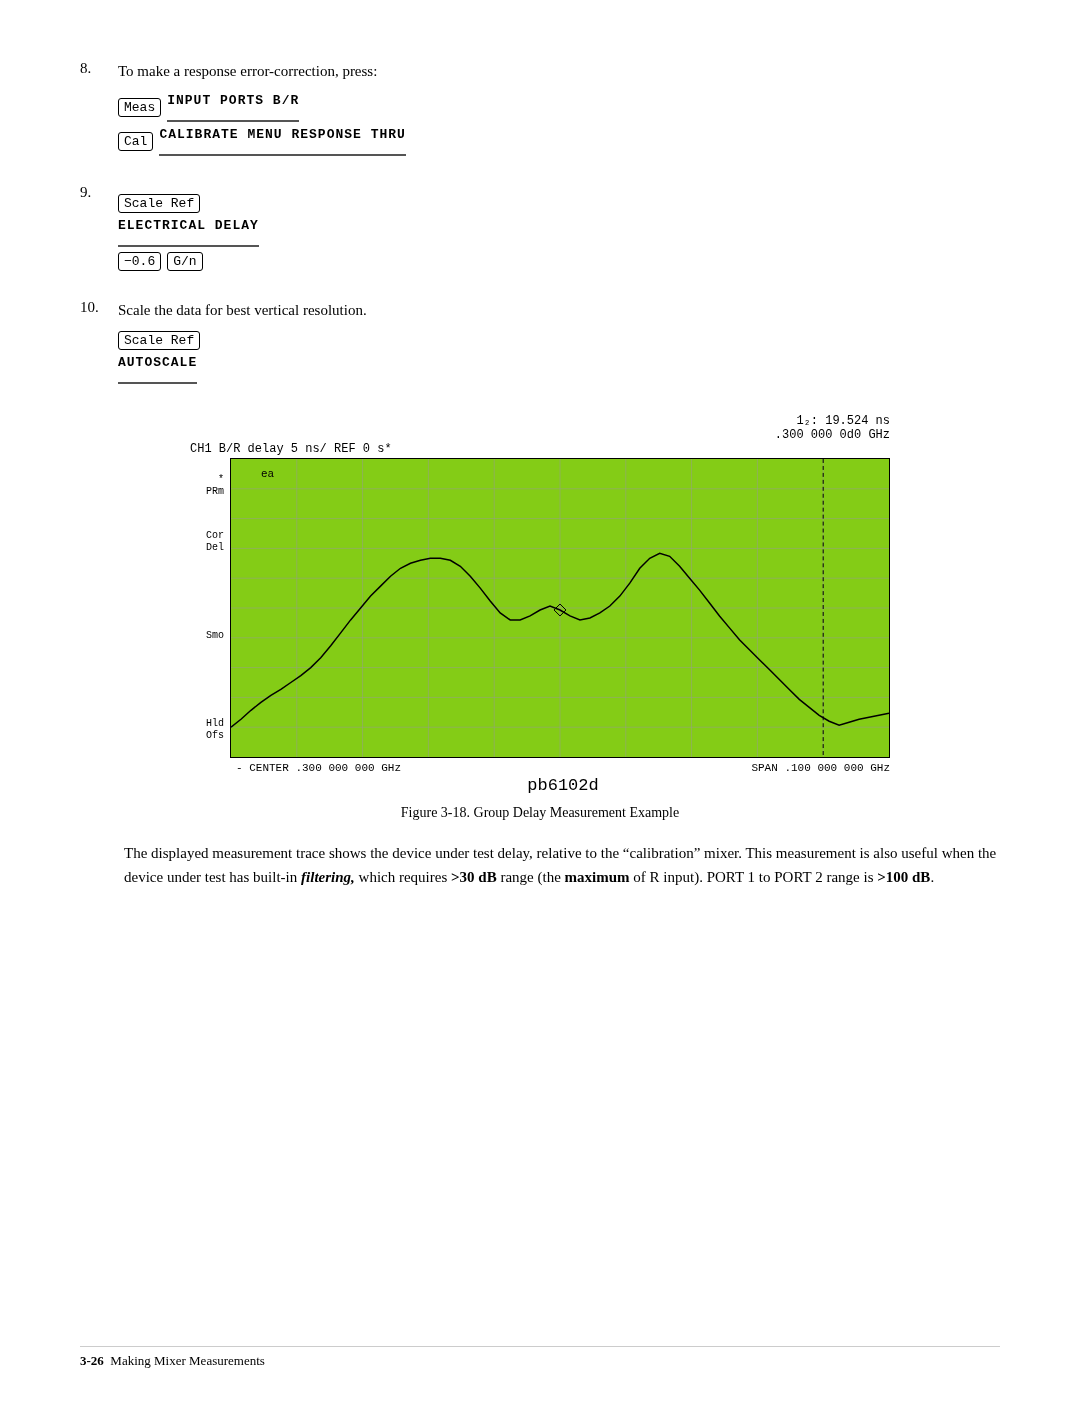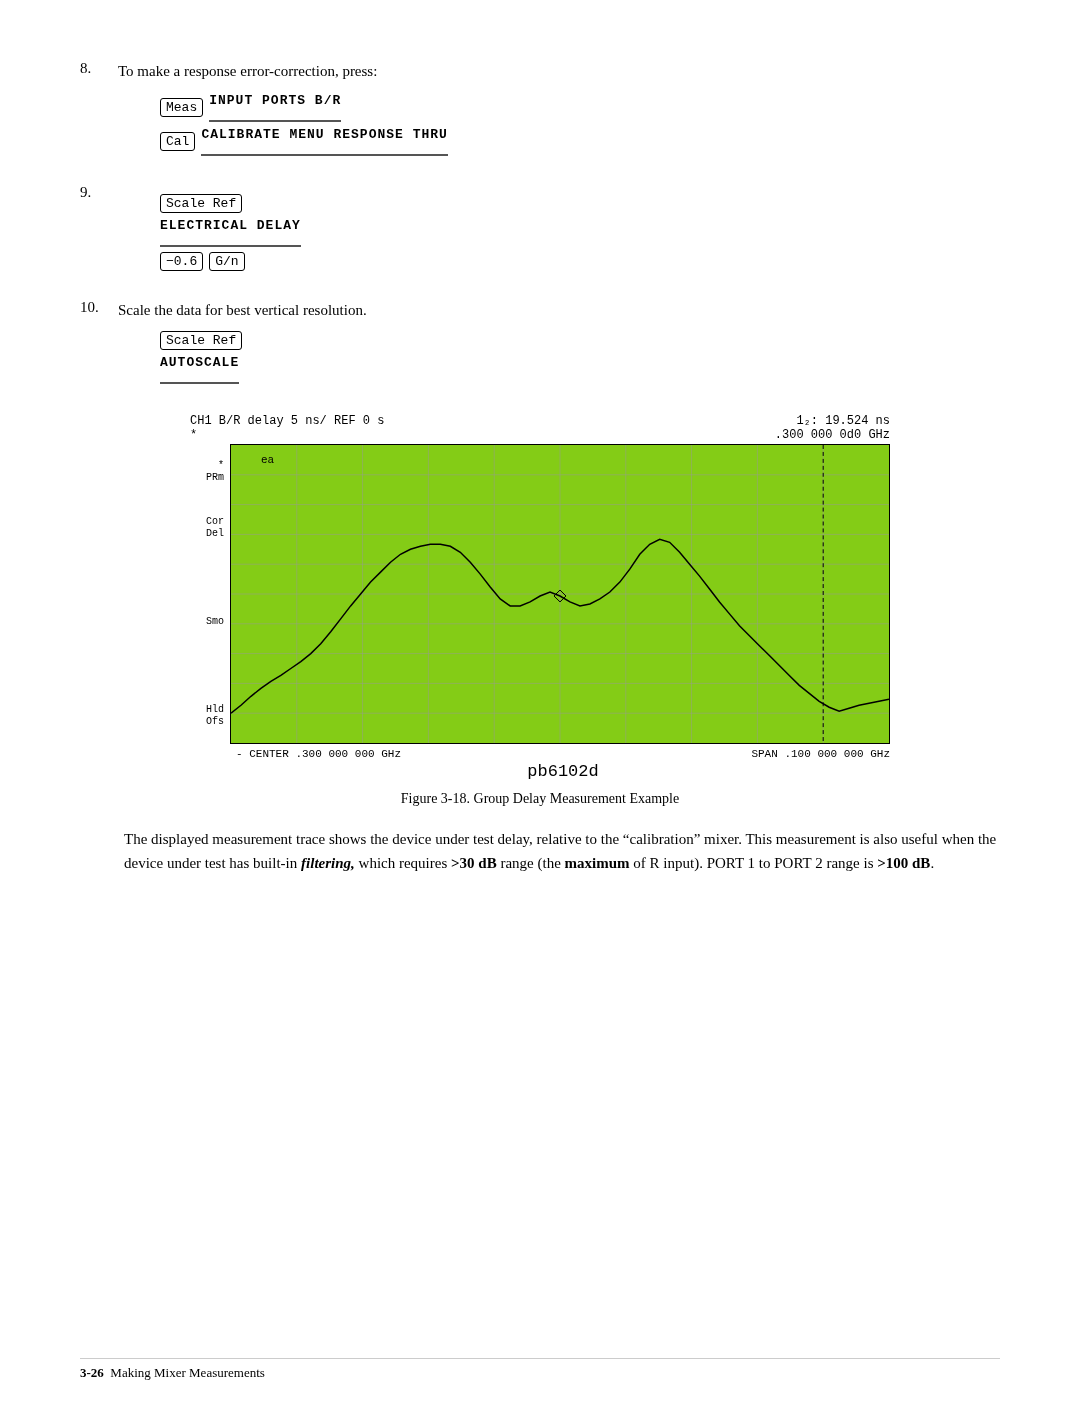--- a/index.html
+++ b/index.html
@@ -35,21 +35,20 @@
       margin: 10px 0 10px 0;
       display: flex;
       flex-direction: column;
       gap: 5px;
     }
     .key-row {
       display: flex;
       flex-direction: row;
       align-items: center;
       gap: 6px;
-      margin-left: 42px;
     }
     .key-btn {
       display: inline-block;
       border: 1.5px solid #000;
       border-radius: 3px;
       padding: 1px 5px;
       font-family: 'Courier New', monospace;
       font-size: 13px;
       font-weight: normal;
       white-space: nowrap;
@@ -73,21 +72,22 @@
     .chart-header {
       display: flex;
       justify-content: space-between;
       align-items: flex-start;
       font-family: 'Courier New', monospace;
       font-size: 12px;
       margin-bottom: 2px;
     }
     .chart-header-left {
       display: flex;
-      flex-direction: column;
+      flex-direction: row;
+      margin-top: 28px;
     }
     .chart-header-right {
       text-align: right;
     }
     .chart-area-wrapper {
       display: flex;
       flex-direction: row;
     }
     .chart-y-labels {
       display: flex;
@@ -138,21 +138,21 @@
       line-height: 1.6;
       margin-bottom: 12px;
       font-size: 15px;
       margin-left: 44px;
     }
     .bold-italic { font-weight: bold; font-style: italic; }
     .bold { font-weight: bold; }
 
     .page-footer {
       position: absolute;
-      bottom: 28px;
+      bottom: 40px;
       left: 80px;
       right: 80px;
       display: flex;
       justify-content: flex-start;
       align-items: center;
       font-size: 13px;
       border-top: 1px solid #ccc;
       padding-top: 6px;
     }
     .page-footer-bold { font-weight: bold; }

